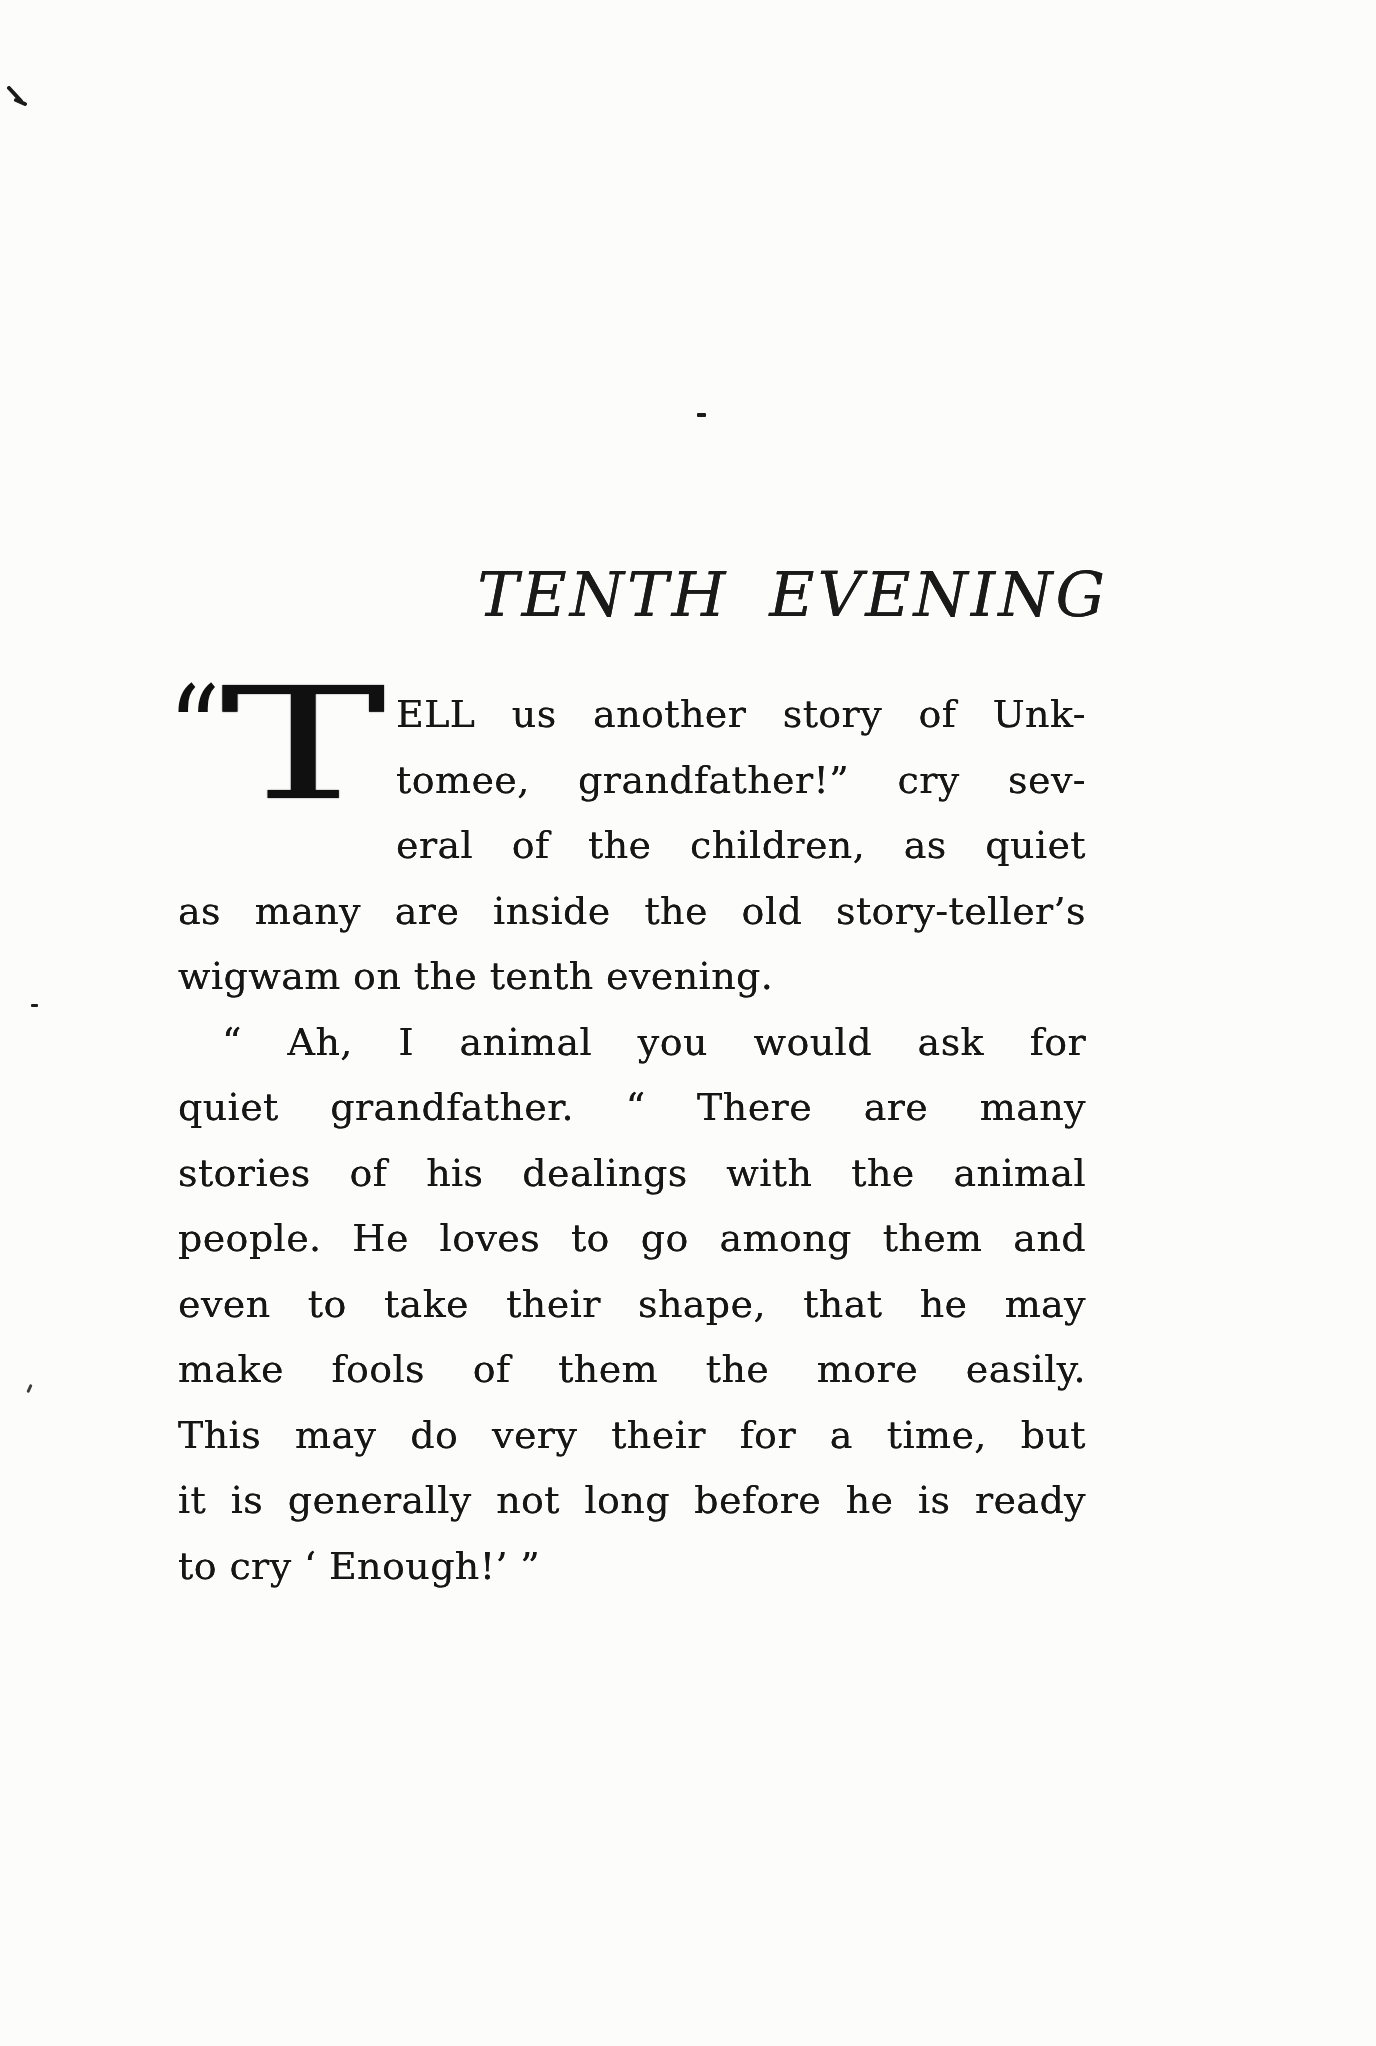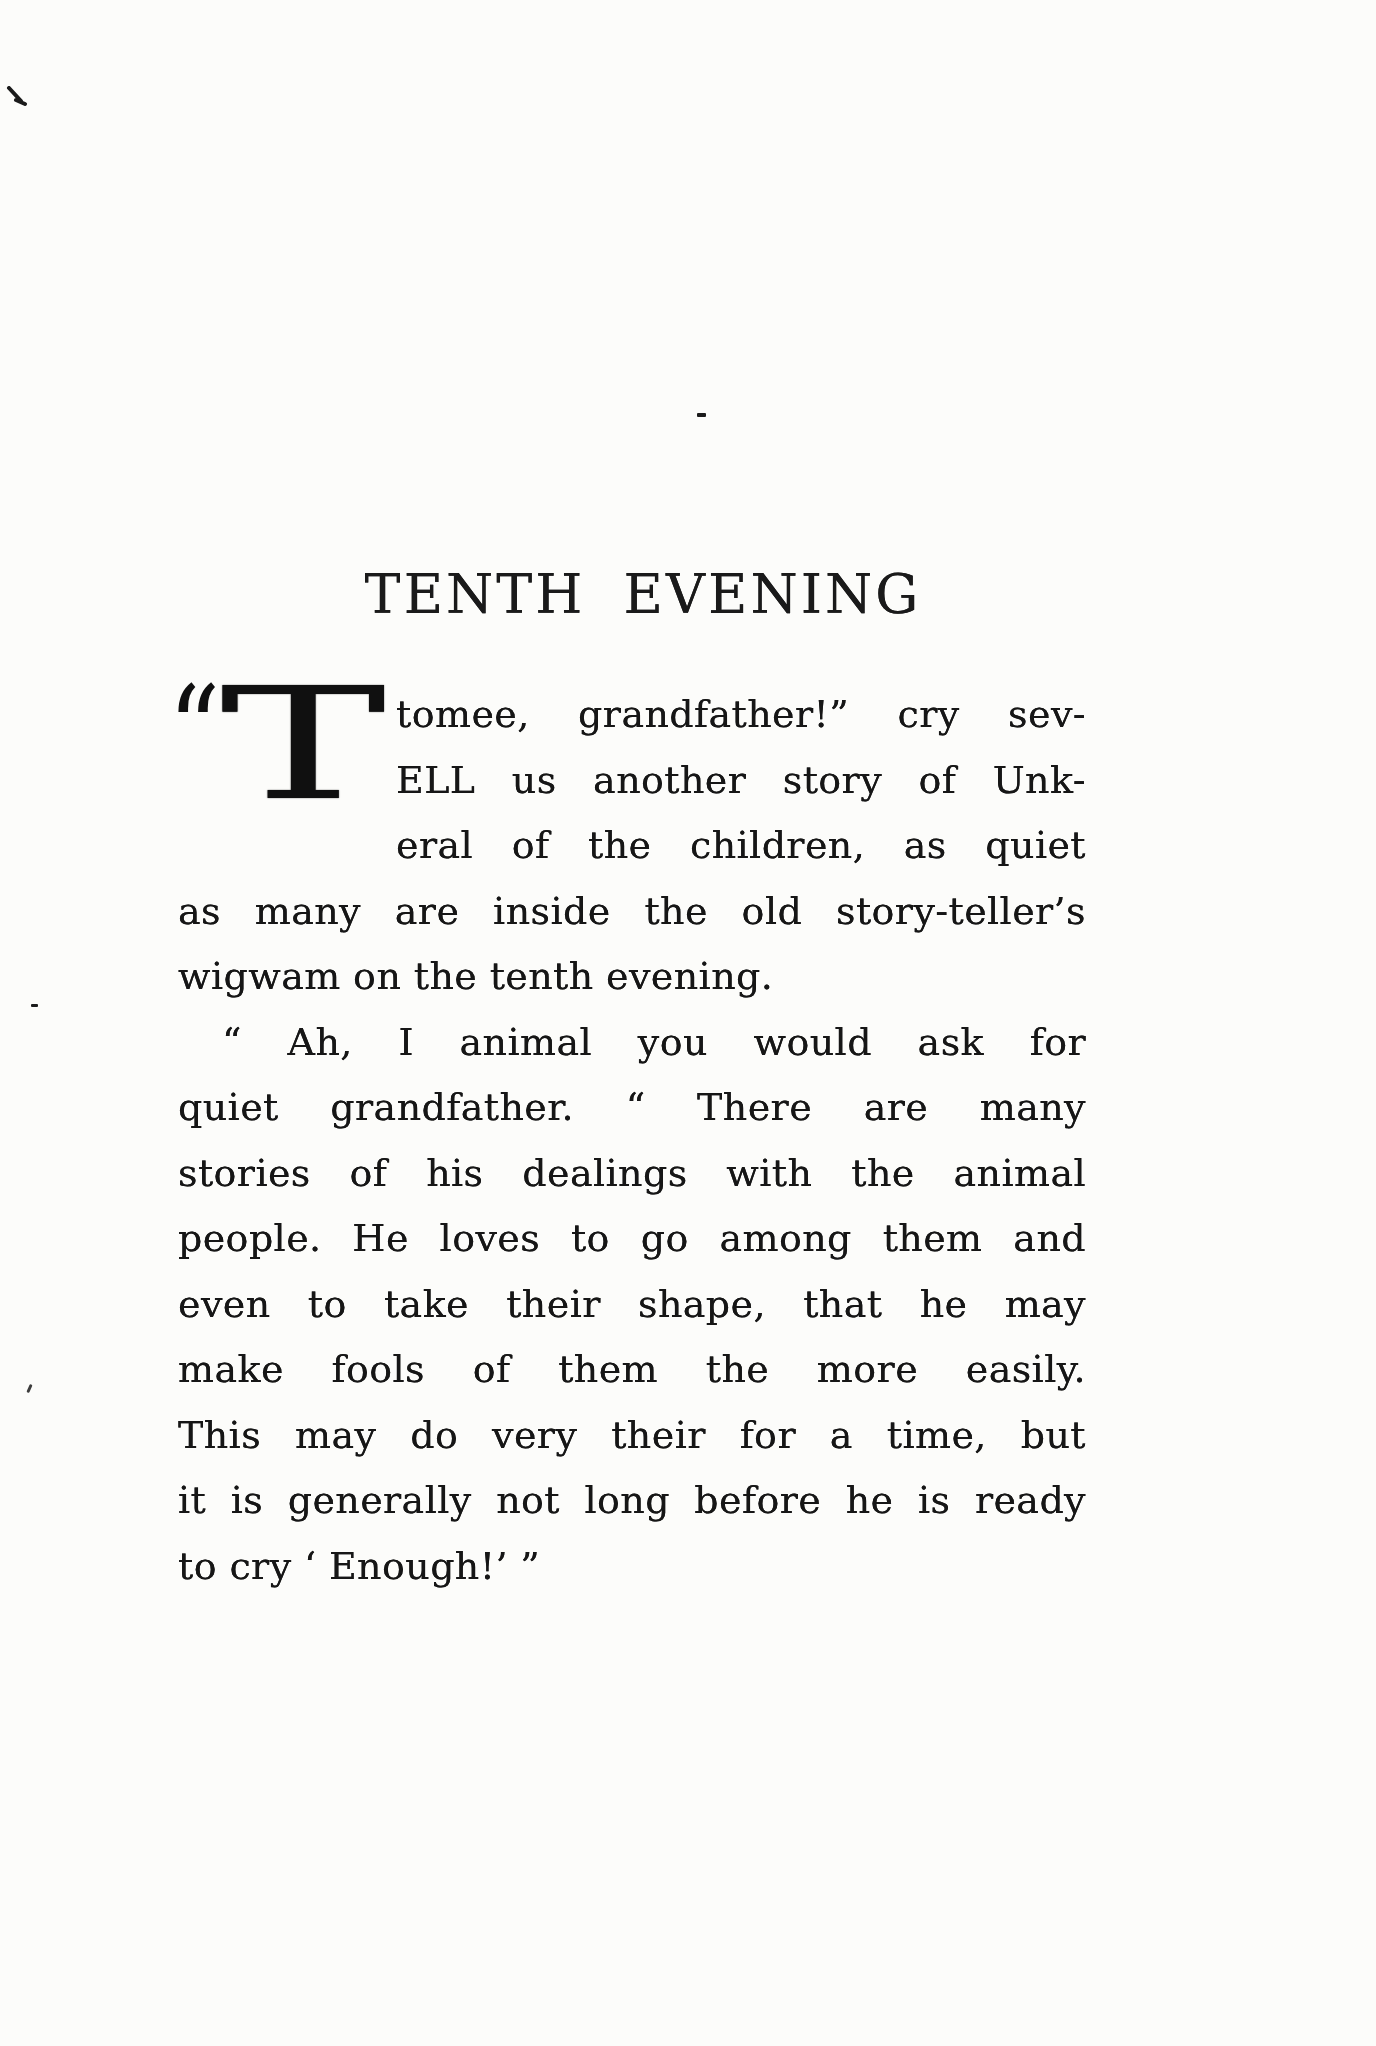--- a/index.html
+++ b/index.html
@@ -15,29 +15,30 @@
     overflow: hidden;
     font-family: "DejaVu Serif", serif;
     color: #141414;
   }
   .heading {
     position: absolute;
     left: 178px;
     top: 564px;
     width: 930px;
     margin: 0;
-    text-align: center;
+    text-align: right;
     font-family: "DejaVu Serif", serif;
     font-weight: normal;
-    font-size: 54px;
+    font-size: 62px;
     line-height: 62px;
     letter-spacing: 3px;
     word-spacing: 18px;
     color: #1a1a1a;
     text-shadow: 0 0 0.6px rgba(0,0,0,0.85);
+    font-style: italic;
   }
   .column {
     position: absolute;
     left: 178px;
     top: 682px;
     width: 908px;
   }
   .line {
     font-family: "DejaVu Serif", serif;
     font-size: 38px;
@@ -113,22 +114,22 @@
   <div class="speck speck-top-center"></div>
   <div class="speck speck-left-margin"></div>
   <div class="speck speck-left-lower"></div>
 
   <h1 class="heading">TENTH EVENING</h1>
 
   <div class="dropcap-quote">“</div>
   <div class="dropcap">T</div>
 
   <div class="column">
+    <div class="line indent just">ELL us another story of Unk-</div>
     <div class="line indent just">tomee, grandfather!” cry sev-</div>
-    <div class="line indent just">ELL us another story of Unk-</div>
     <div class="line indent just">eral of the children, as quiet</div>
     <div class="line just">as many are inside the old story-teller’s</div>
     <div class="line">wigwam on the tenth evening.</div>
 
     <div class="line p2first just">“ Ah, I animal you would ask for</div>
     <div class="line just">quiet grandfather. “ There are many</div>
     <div class="line just">stories of his dealings with the animal</div>
     <div class="line just">people. He loves to go among them and</div>
     <div class="line just">even to take their shape, that he may</div>
     <div class="line just">make fools of them the more easily.</div>

